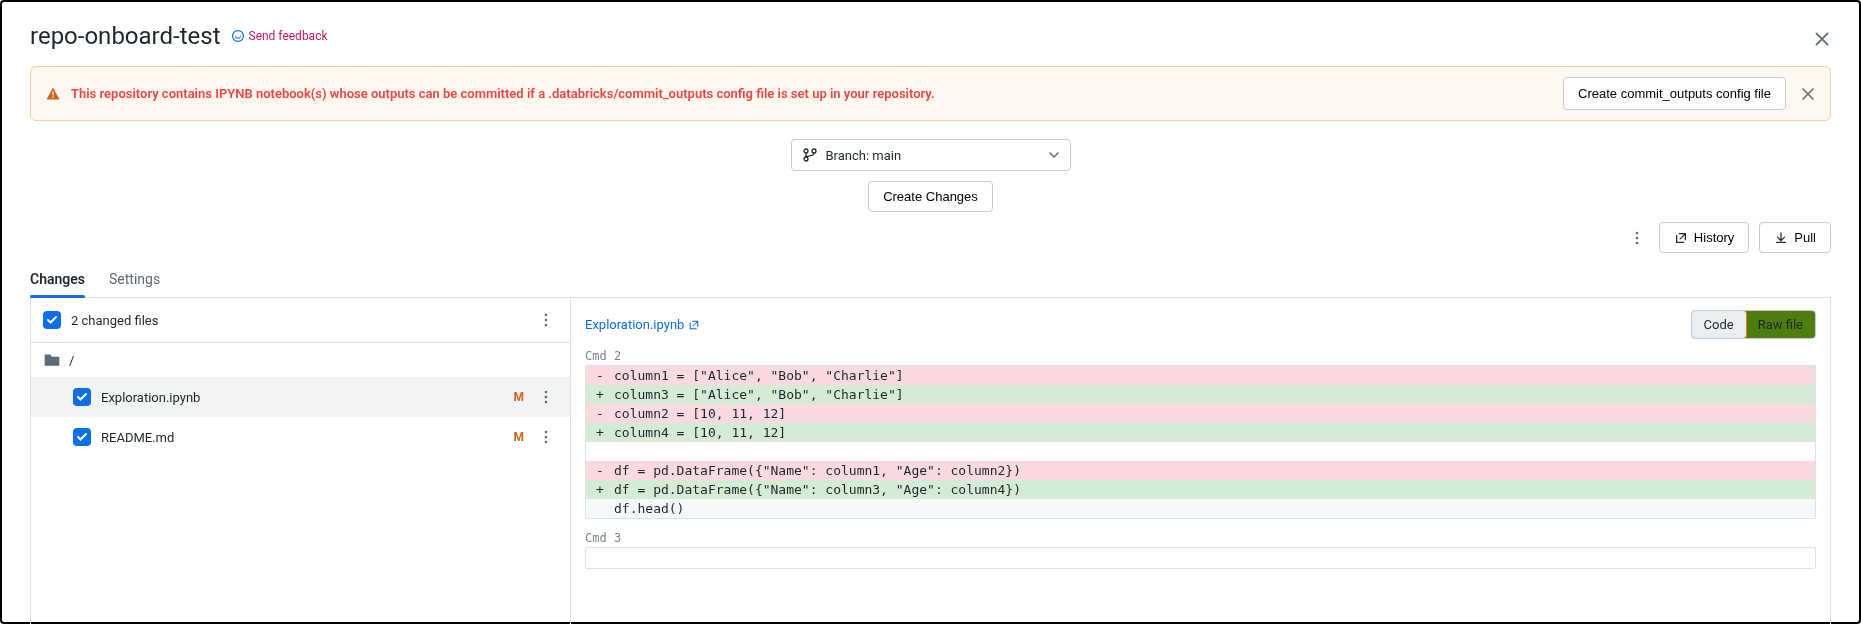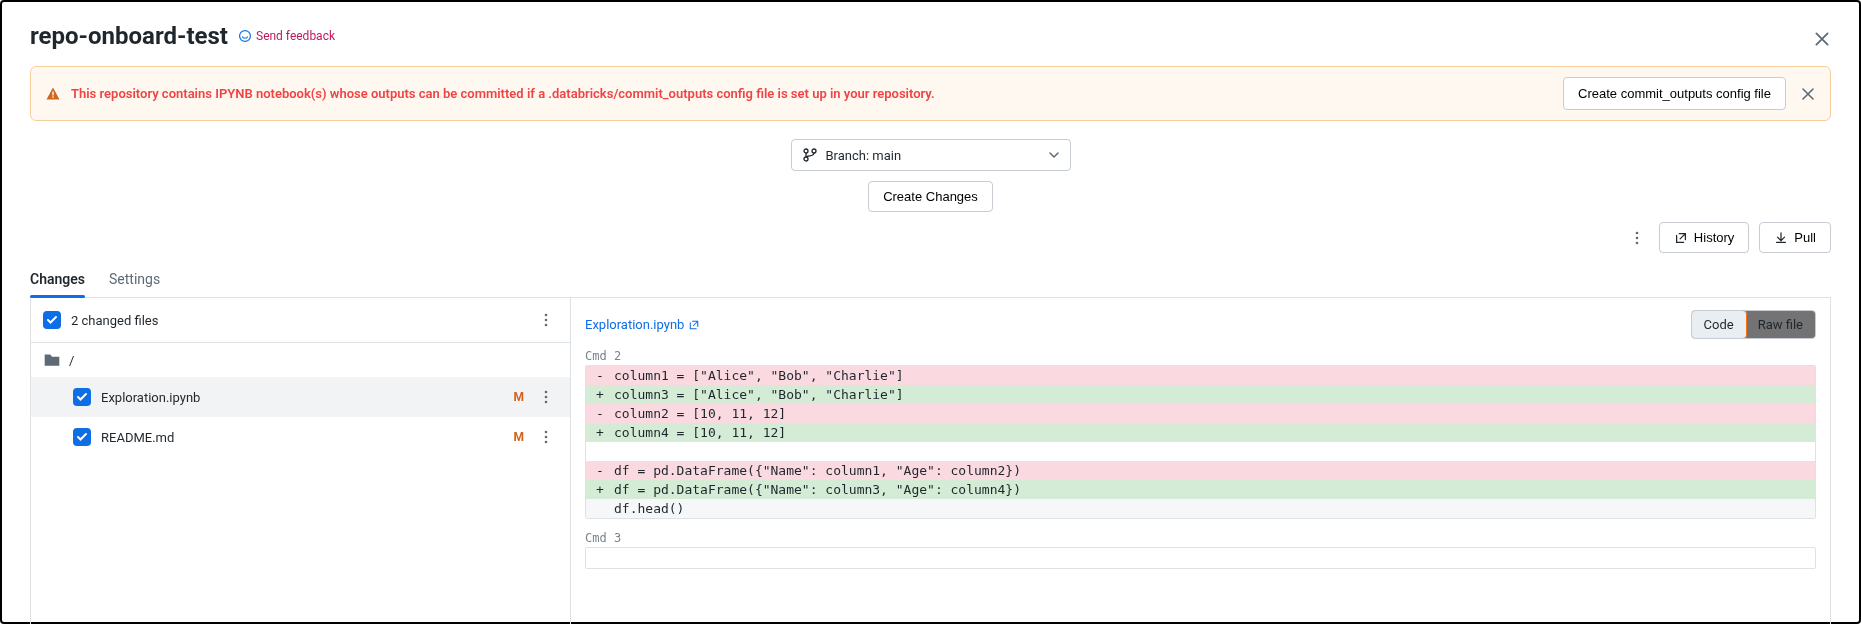--- a/index.html
+++ b/index.html
@@ -1,20 +1,20 @@
 <!DOCTYPE html>
 <html><head>
 <meta charset="utf-8">
 <style>
 * { box-sizing: border-box; margin: 0; padding: 0; }
 body { font-family: -apple-system, BlinkMacSystemFont, "Segoe UI", Roboto, sans-serif; font-size: 13px; color: #1f272d; background: #fff; }
 .app { border: 2px solid #000; border-radius: 4px; width: 1861px; height: 624px; padding: 20px 28px; position: relative; }
 .close-app { position: absolute; top: 28px; right: 28px; cursor: pointer; color: #5e6b77; }
 .header-row { display: flex; align-items: center; gap: 10px; margin-bottom: 16px; }
-.title { font-size: 24px; font-weight: 700; }
+.title { font-size: 24px; font-weight: 400; }
 .feedback-link { color: #be185d; font-size: 12px; display: flex; align-items: center; gap: 4px; }
 .banner { background: #fff8f0; border: 1px solid #f7cf9d; border-radius: 6px; padding: 10px 14px; display: flex; align-items: center; margin-bottom: 18px; }
 .banner-text { color: #ef4444; font-weight: 600; font-size: 13px; flex: 0 1 auto; }
 .banner-right { margin-left: auto; display: flex; align-items: center; gap: 14px; }
 .banner-btn { background: #fff; border: 1px solid #c6ccd2; border-radius: 4px; padding: 8px 14px; font-size: 13px; cursor: pointer; }
 .banner-close { cursor: pointer; color: #5e6b77; }
 .toolbar { display: flex; align-items: center; gap: 10px; margin-bottom: 12px; flex-direction: column; }
 .branch-select { border: 1px solid #c6ccd2; border-radius: 4px; padding: 7px 10px; display: flex; align-items: center; gap: 8px; min-width: 280px; cursor: pointer; background: #fff; justify-content: space-between; }
 .branch-select-inner { display: flex; align-items: center; gap: 8px; }
 .btn { background: #fff; border: 1px solid #c6ccd2; border-radius: 4px; padding: 7px 14px; font-size: 13px; cursor: pointer; display: flex; align-items: center; gap: 6px; }
@@ -30,21 +30,21 @@
 .checkbox { width: 18px; height: 18px; border-radius: 4px; background: #0e6ee6; display: flex; align-items: center; justify-content: center; cursor: pointer; flex-shrink: 0; }
 .folder-row { display: flex; align-items: center; gap: 8px; padding: 8px 12px; }
 .file-row { display: flex; align-items: center; gap: 10px; padding: 8px 12px 8px 42px; }
 .file-row.selected { background: #f1f3f5; }
 .file-name { flex: 1; }
 .status-m { color: #d1641e; font-weight: 700; font-size: 12px; }
 .content { flex: 1; padding: 12px 14px; border-right: 1px solid #dde2e6; overflow: auto; }
 .content-header { display: flex; align-items: center; margin-bottom: 10px; }
 .file-link { color: #0e6ee6; font-size: 13px; display: flex; align-items: center; gap: 4px; }
 .toggle-group { margin-left: auto; display: flex; border: 1px solid #c6ccd2; border-radius: 4px; overflow: hidden; }
-.toggle-btn { padding: 6px 12px; font-size: 13px; cursor: pointer; background: #737373; }
+.toggle-btn { padding: 6px 12px; font-size: 13px; cursor: pointer; background: #4d7c0f; }
 .toggle-btn.active { background: #e9eef3; border: 1px solid #f97316; margin: -1px; border-radius: 4px; position: relative; z-index: 1; }
 .cmd-label { font-family: ui-monospace, SFMono-Regular, Menlo, Consolas, monospace; color: #78838d; font-size: 12px; margin: 4px 0 2px; }
 .diff-block { border: 1px solid #dde2e6; border-radius: 2px; font-family: ui-monospace, SFMono-Regular, Menlo, Consolas, monospace; font-size: 13px; margin-bottom: 12px; }
 .diff-line { padding: 2px 10px; white-space: pre; display: flex; }
 .diff-line .marker { width: 18px; flex-shrink: 0; }
 .diff-del { background: #fbd9e1; }
 .diff-add { background: #d4ecd5; }
 .diff-ctx { background: #fff; }
 .diff-head { background: #f6f7f8; }
 .empty-block { border: 1px solid #dde2e6; border-radius: 2px; height: 22px; background: #fff; }

